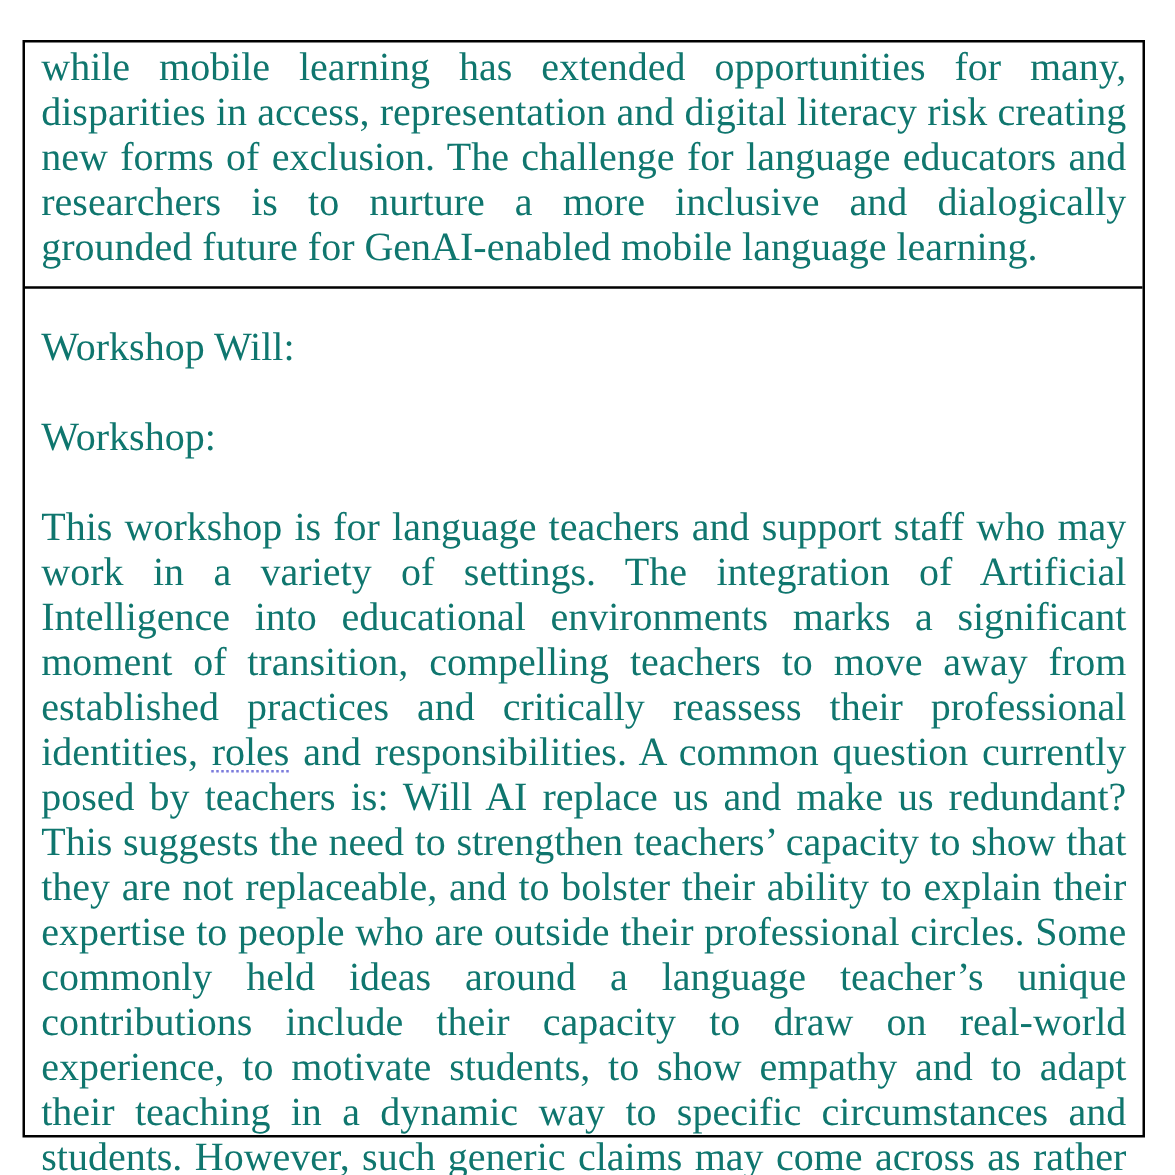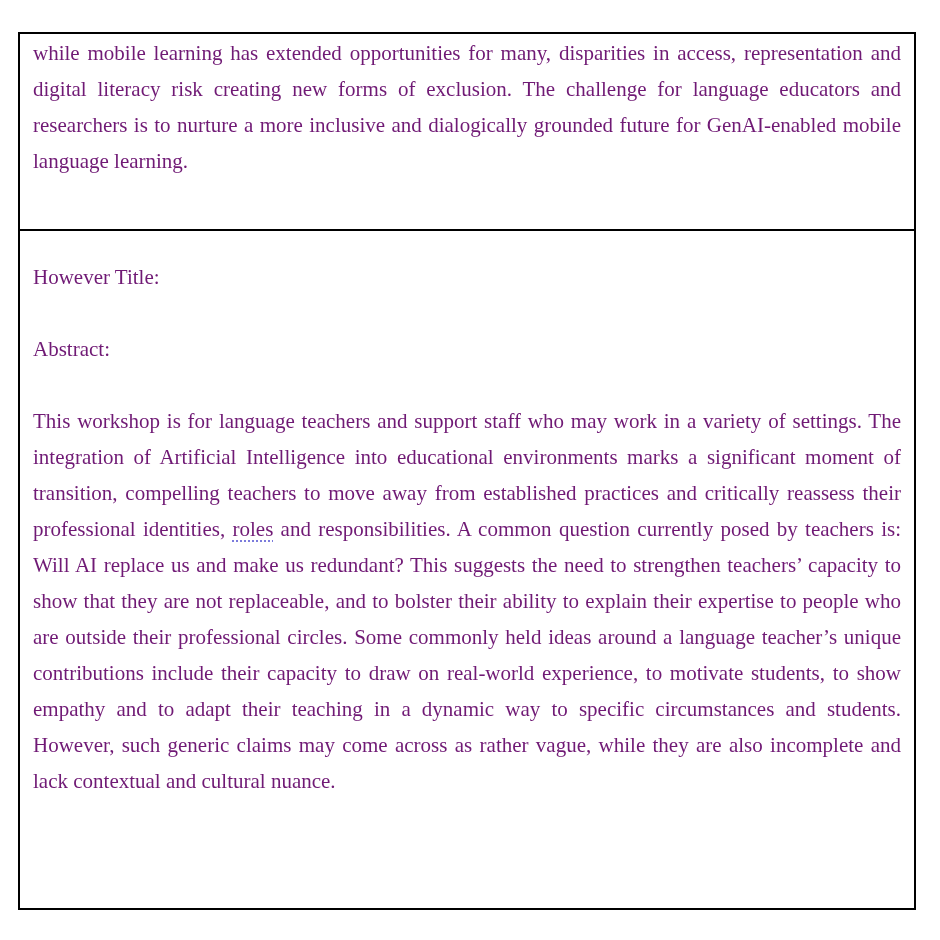--- a/index.html
+++ b/index.html
@@ -6,23 +6,23 @@
     margin: 0;
     padding: 0;
     background: #ffffff;
   }
   .page {
     position: relative;
     width: 940px;
     height: 940px;
     background: #ffffff;
     font-family: "Liberation Serif", "DejaVu Serif", serif;
-    font-size: 21px;
+    font-size: 32px;
     line-height: 36px;
-    color: #701a75;
+    color: #0f766e;
     overflow: hidden;
   }
   .doc-box {
     position: absolute;
     left: 18px;
     top: 32px;
     width: 898px;
     height: 878px;
     border: 2px solid #000000;
     box-sizing: border-box;
@@ -62,22 +62,22 @@
 <body>
 
 <div class="page">
   <div class="doc-box">
 
     <div class="cell cell-top">
       <p class="para">while mobile learning has extended opportunities for many, disparities in access, representation and digital literacy risk creating new forms of exclusion. The challenge for language educators and researchers is to nurture a more inclusive and dialogically grounded future for GenAI-enabled mobile language learning.</p>
     </div>
 
     <div class="cell cell-bottom">
-      <p class="line">However Title:</p>
+      <p class="line">Workshop Will:</p>
 
 
-      <p class="line">Abstract:</p>
+      <p class="line">Workshop:</p>
 
       <p class="para"><span>This workshop is for language teachers and support staff who may work in a variety of settings. The integration of Artificial Intelligence into educational environments marks a significant moment of transition, compelling teachers to move away from established practices and critically reassess their professional identities, </span><span class="grammar-underline">roles</span><span> and responsibilities. A common question currently posed by teachers is: Will AI replace us and make us redundant? This suggests the need to strengthen teachers’ capacity to show that they are not replaceable, and to bolster their ability to explain their expertise to people who are outside their professional circles. Some commonly held ideas around a language teacher’s unique contributions include their capacity to draw on real-world experience, to motivate students, to show empathy and to adapt their teaching in a dynamic way to specific circumstances and students. However, such generic claims may come across as rather vague, while they are also incomplete and lack contextual and cultural nuance.</span></p>
     </div>
 
   </div>
 </div>
 
 </body></html>

